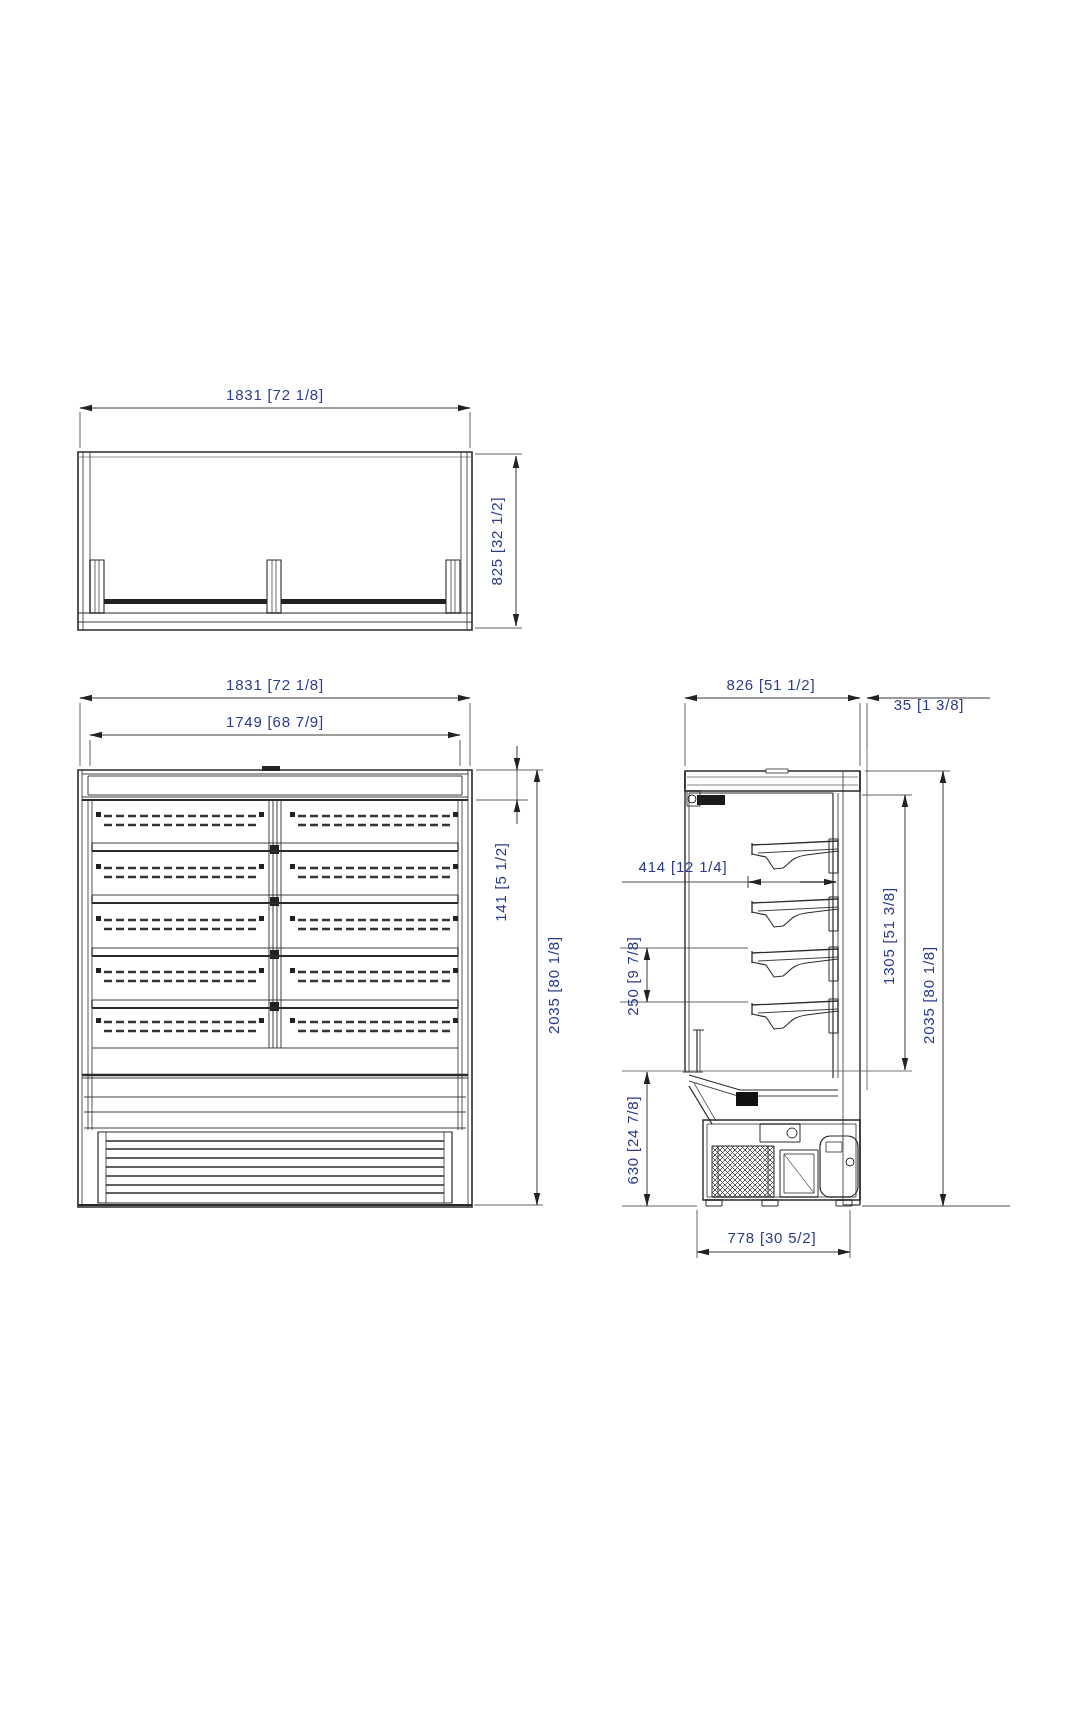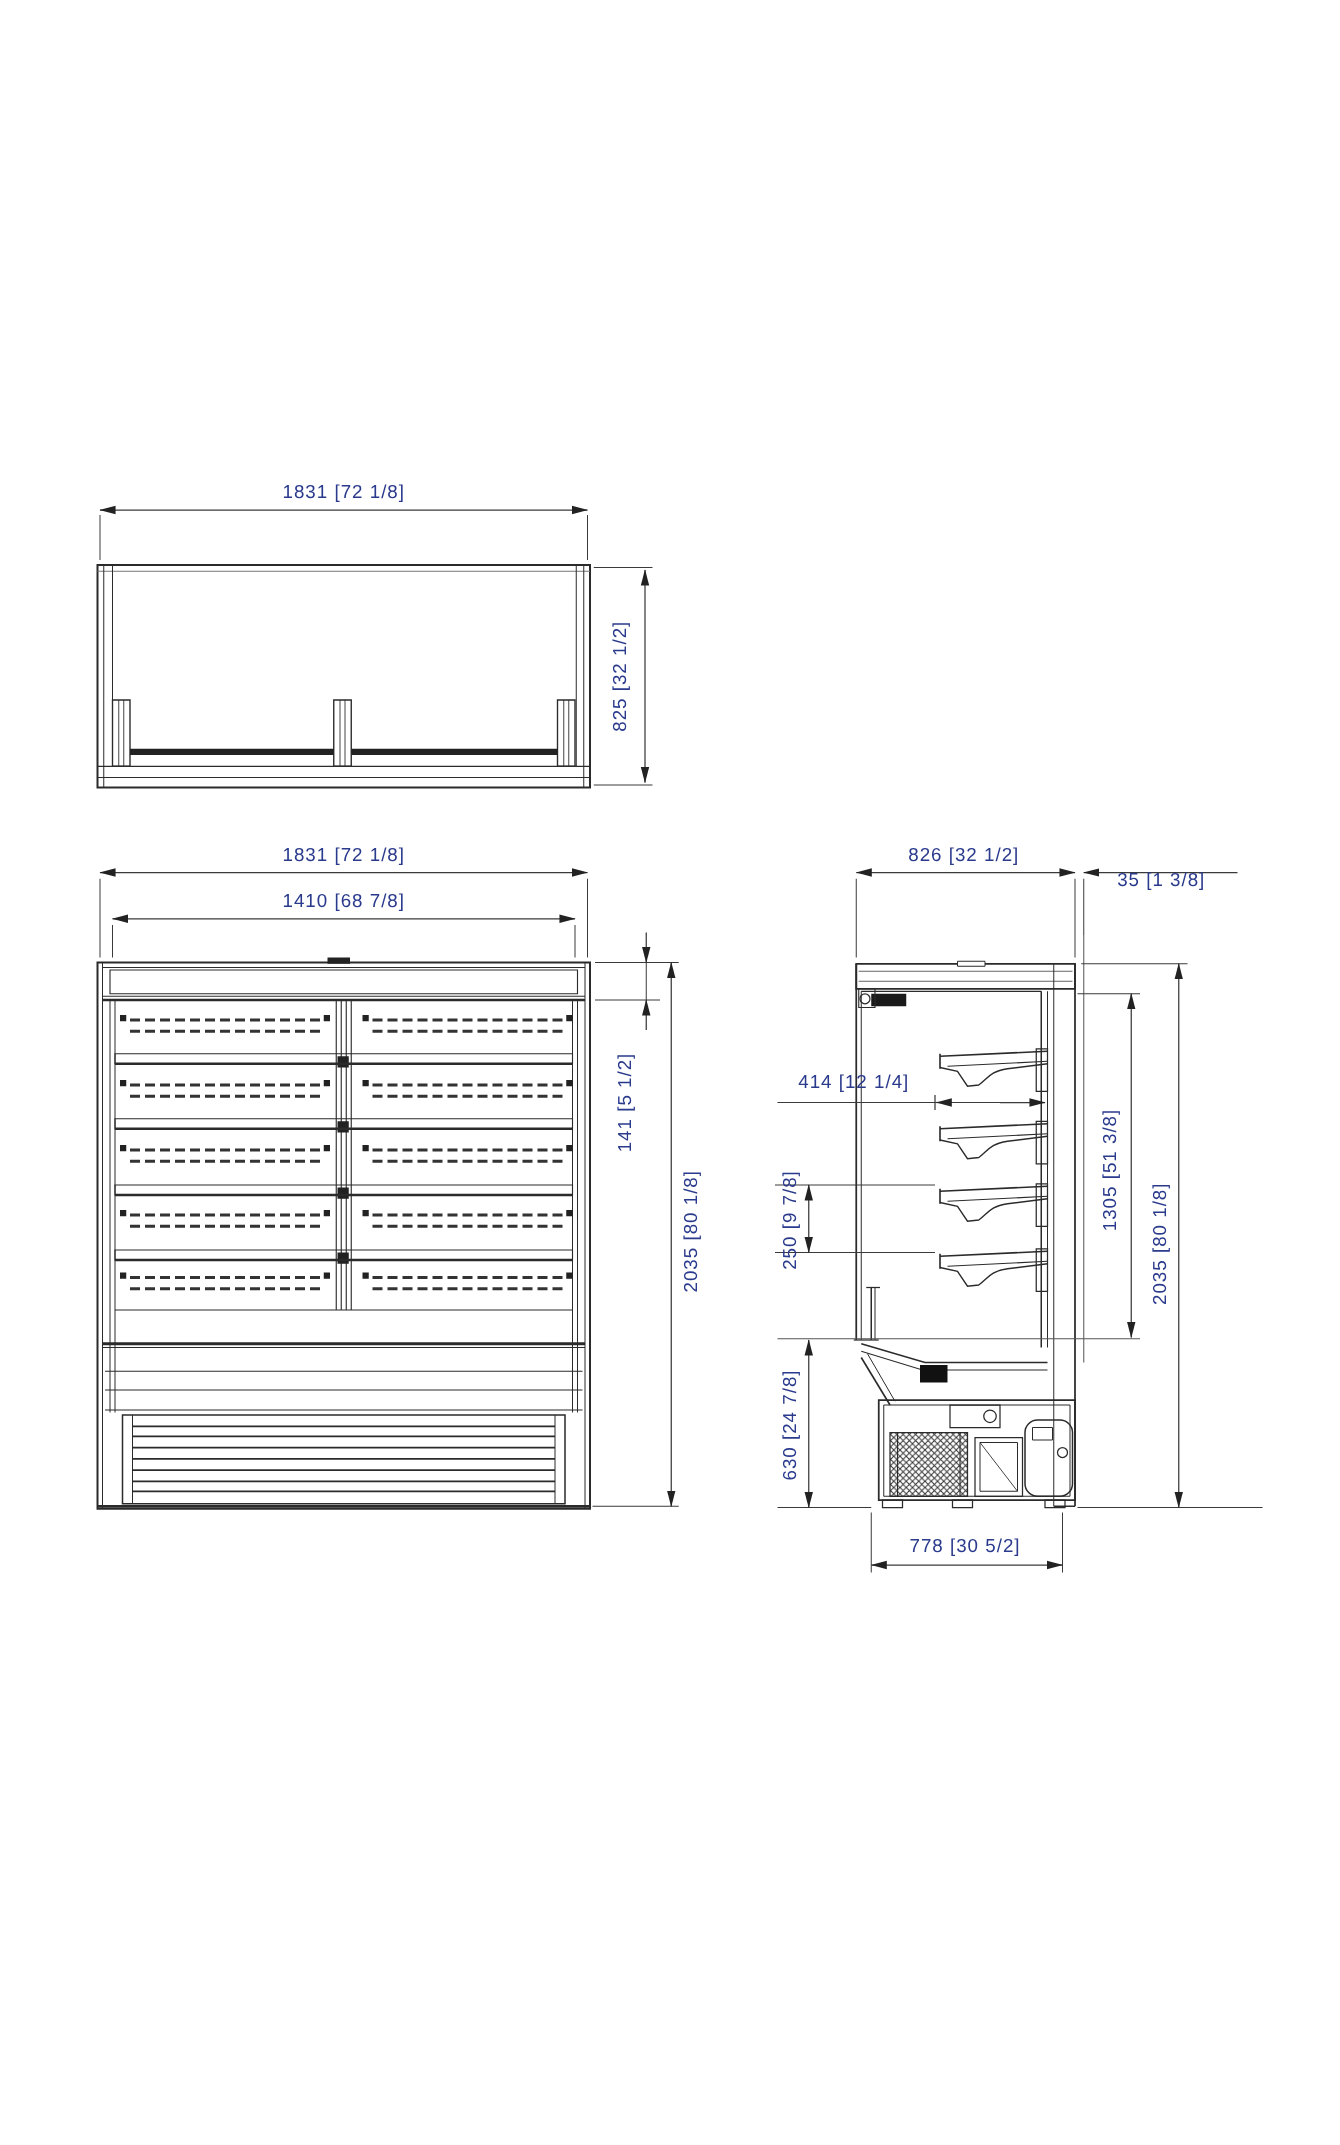--- a/index.html
+++ b/index.html
@@ -264,25 +264,25 @@
       <line x1="697" y1="1210" x2="697" y2="1258" stroke-width="0.8"></line>
       <line x1="850" y1="1210" x2="850" y2="1258" stroke-width="0.8"></line>
       <line x1="697" y1="1252" x2="850" y2="1252" marker-start="url(#arw)" marker-end="url(#arw)"></line>
     </g>
   </svg>
 
   <div class="dim" style="left:275px;top:394px">1831 [72 1/8]</div>
   <div class="dim rot" style="left:496px;top:541px">825 [32 1/2]</div>
 
   <div class="dim" style="left:275px;top:684px">1831 [72 1/8]</div>
-  <div class="dim" style="left:275px;top:721px">1410 [68 7/8]</div>
+  <div class="dim" style="left:275px;top:721px">1749 [68 7/9]</div>
   <div class="dim rot" style="left:500px;top:882px">141 [5 1/2]</div>
   <div class="dim rot" style="left:553px;top:985px">2035 [80 1/8]</div>
 
-  <div class="dim" style="left:771px;top:684px">826 [32 1/2]</div>
+  <div class="dim" style="left:771px;top:684px">826 [51 1/2]</div>
   <div class="dim" style="left:929px;top:704px">35 [1 3/8]</div>
   <div class="dim" style="left:683px;top:866px">414 [12 1/4]</div>
   <div class="dim rot" style="left:632px;top:976px">250 [9 7/8]</div>
   <div class="dim rot" style="left:888px;top:936px">1305 [51 3/8]</div>
   <div class="dim rot" style="left:928px;top:995px">2035 [80 1/8]</div>
   <div class="dim rot" style="left:632px;top:1140px">630 [24 7/8]</div>
   <div class="dim" style="left:772px;top:1237px">778 [30 5/2]</div>
 
 </div>
 

